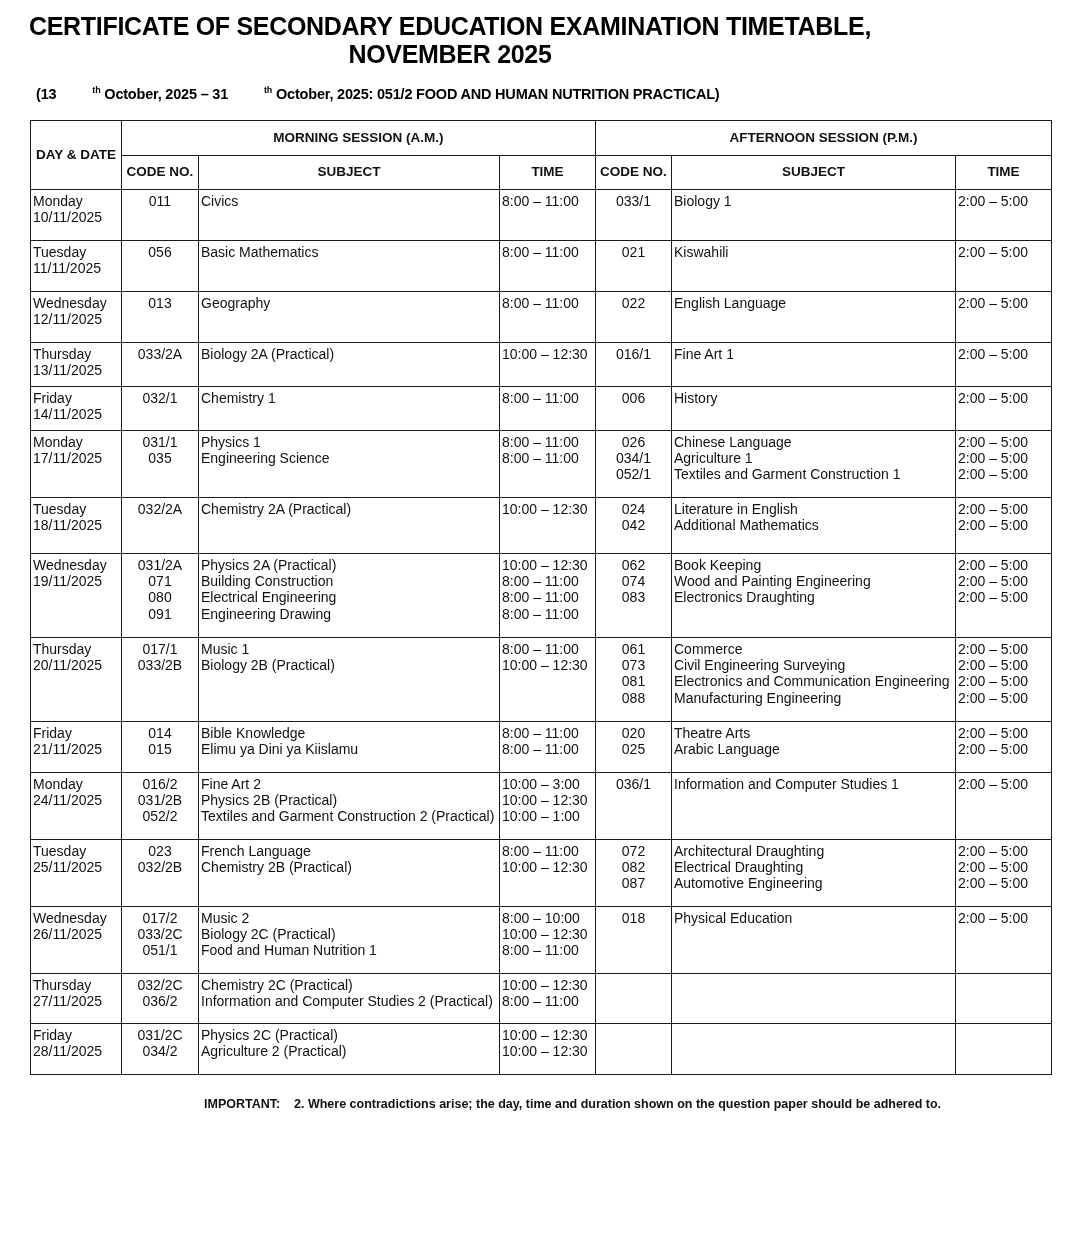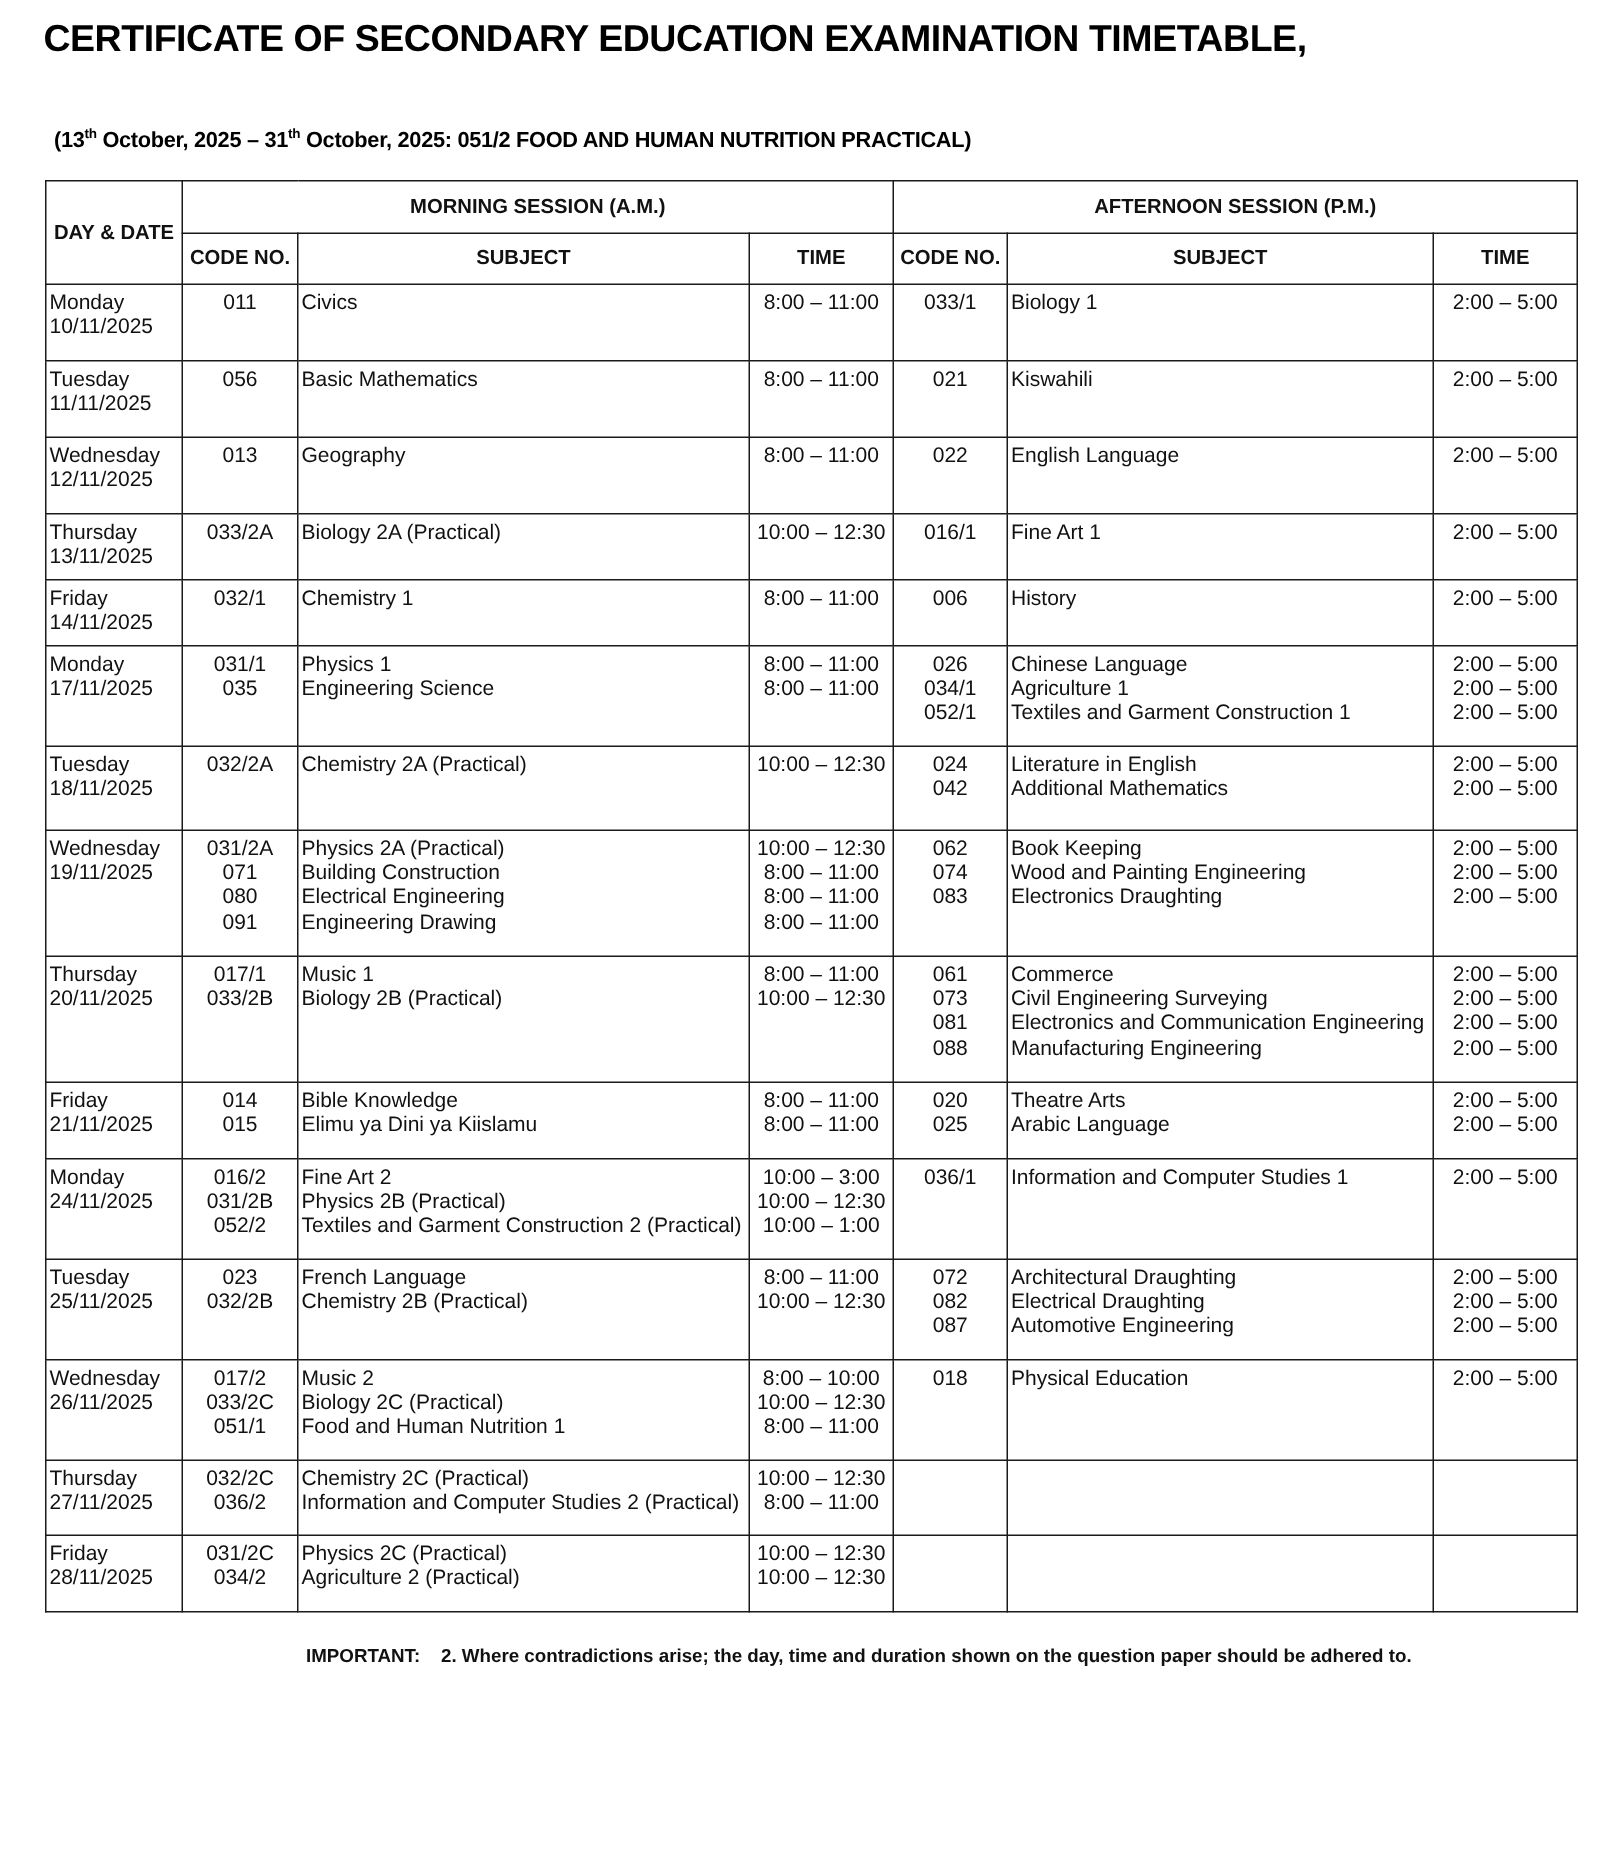--- a/index.html
+++ b/index.html
@@ -9,55 +9,56 @@
   }
   .title {
     position: absolute; left: 0; top: 12px; width: 900px;
     text-align: center; font-weight: bold; font-size: 25px; line-height: 28px;
     letter-spacing: -0.3px; color: #000;
   }
   .subtitle {
     position: absolute; left: 36px; top: 86px;
     font-weight: bold; font-size: 14.5px; color: #000; letter-spacing: -0.2px;
   }
-  .subtitle sup { font-size: 9px; vertical-align: 6px; line-height: 0; }
+  .subtitle sup { font-size: 9px; vertical-align: 6px; line-height: 0; margin-left: 36px; }
   table.tt {
     position: absolute; left: 30px; top: 120px; width: 1021px;
     border-collapse: collapse; table-layout: fixed;
     font-size: 14px; color: #111;
   }
   table.tt td, table.tt th {
     border: 1.5px solid #1a1a1a; vertical-align: top; padding: 3px 2px 0 2px;
     line-height: 16.2px;
   }
   table.tt th {
     font-weight: bold; font-size: 13.5px; text-align: center; vertical-align: middle;
     padding: 0 2px;
     margin-top: 40px;
   }
   .h1 th { height: 34px; }
   .h2 th { height: 33px; padding-top: 4px; }
   th.daydate { text-align: left; padding-left: 3px; padding-top: 6px; }
   td.day { text-align: left; }
   td.code { text-align: center; }
   td.subj { text-align: left; }
-  td.time { text-align: center; }
+  td.time { }
   .ln { display: block; white-space: nowrap; }
   .important {
     position: absolute; left: 204px; top: 1096px; font-size: 12.5px; font-weight: bold;
     color: #111; line-height: 17px;
   }
   .important .lbl { position: absolute; left: 0; top: 0; white-space: nowrap; }
   .important .items { position: absolute; left: 90px; top: 0; white-space: nowrap; }
 </style>
 </head>
 <body>
 
 <div class="title">
   <div>CERTIFICATE OF SECONDARY EDUCATION EXAMINATION TIMETABLE,</div>
+  <div>NOVEMBER 2025</div>
 </div>
 
 <div class="subtitle"><span>(13</span><sup>th</sup><span> October, 2025 – 31</span><sup>th</sup><span> October, 2025: 051/2 FOOD AND HUMAN NUTRITION PRACTICAL)</span></div>
 
 <table class="tt">
   <colgroup>
     <col style="width:91px">
     <col style="width:77px">
     <col style="width:301px">
     <col style="width:96px">

